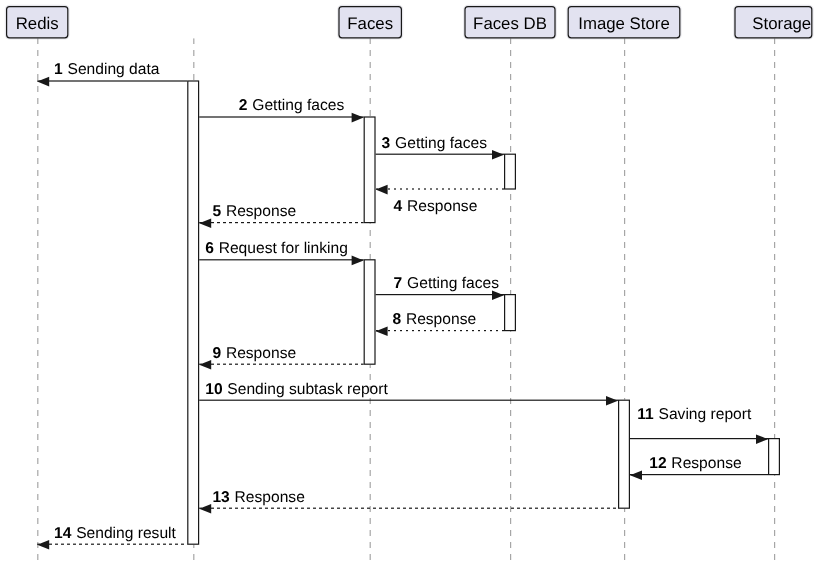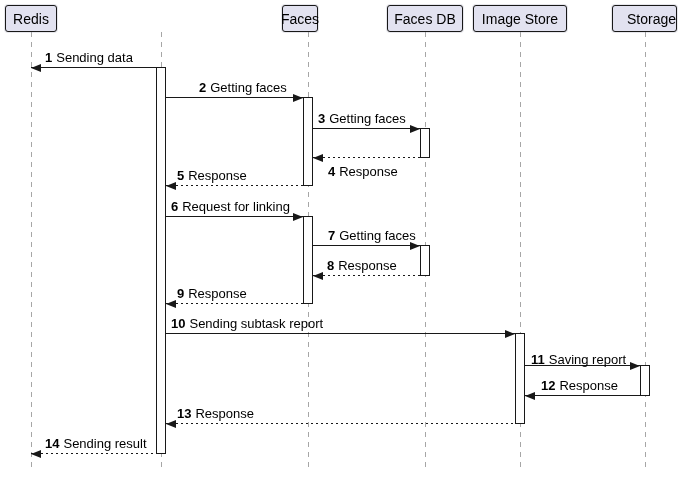--- a/index.html
+++ b/index.html
@@ -71,21 +71,21 @@
 <div id="diagram" style="--p-fill: #E2E2F0; --ink: #181818; --line-gray: #A6A6A6; background: rgb(255, 255, 255);">
     <div class="lifeline" style="left: 30.5px; top: 32px; height: 439px;"></div>
     <div class="lifeline" style="left: 160.5px; top: 32px; height: 439px;"></div>
     <div class="lifeline" style="left: 307.5px; top: 32px; height: 439px;"></div>
     <div class="lifeline" style="left: 424.5px; top: 32px; height: 439px;"></div>
     <div class="lifeline" style="left: 519.5px; top: 32px; height: 439px;"></div>
     <div class="lifeline" style="left: 644.5px; top: 32px; height: 439px;"></div>
     <div class="participant" style="left: 5px; top: 5px; width: 52px;">
       <span>Redis</span>
     </div>
-    <div class="participant" style="left: 282px; top: 5px; width: 36px;">
+    <div class="participant" style="left: 282px; top: 5px; width: 53px;">
       <span>Faces</span>
     </div>
     <div class="participant" style="left: 387px; top: 5px; width: 76px;">
       <span>Faces DB</span>
     </div>
     <div class="participant" style="left: 473px; top: 5px; width: 94px;">
       <span>Image Store</span>
     </div>
     <div class="participant" style="left: 612px; top: 5px; width: 65px; justify-content: flex-end;">
       <span>Storage</span>
@@ -122,21 +122,21 @@
     <div class="arrowhead left" style="left: 313px; top: 271.5px;"></div>
     <div class="msg-label" style="left: 327px; top: 258px;"><span class="num">8</span><span>Response</span></div>
     <div class="msg-line dashed" style="left: 166px; top: 303px; width: 137px;"></div>
     <div class="arrowhead left" style="left: 166px; top: 299.5px;"></div>
     <div class="msg-label" style="left: 177px; top: 286px;"><span class="num">9</span><span>Response</span></div>
     <div class="msg-line" style="left: 166px; top: 333px; width: 349px;"></div>
     <div class="arrowhead right" style="left: 505px; top: 329.5px;"></div>
     <div class="msg-label" style="left: 171px; top: 316px;"><span class="num">10</span><span>Sending subtask report</span></div>
     <div class="msg-line" style="left: 525px; top: 365px; width: 115px;"></div>
     <div class="arrowhead right" style="left: 630px; top: 361.5px;"></div>
-    <div class="msg-label" style="left: 531px; top: 352px;"><span class="num">11</span><span>Saving report</span></div>
+    <div class="msg-label" style="left: 531px; top: 337px;"><span class="num">11</span><span>Saving report</span></div>
     <div class="msg-line" style="left: 525px; top: 395px; width: 115px;"></div>
     <div class="arrowhead left" style="left: 525px; top: 391.5px;"></div>
     <div class="msg-label" style="left: 541px; top: 378px;"><span class="num">12</span><span>Response</span></div>
     <div class="msg-line dashed" style="left: 166px; top: 423px; width: 349px;"></div>
     <div class="arrowhead left" style="left: 166px; top: 419.5px;"></div>
     <div class="msg-label" style="left: 177px; top: 406px;"><span class="num">13</span><span>Response</span></div>
     <div class="msg-line dashed" style="left: 31px; top: 453px; width: 125px;"></div>
     <div class="arrowhead left" style="left: 31px; top: 449.5px;"></div>
     <div class="msg-label" style="left: 45px; top: 436px;"><span class="num">14</span><span>Sending result</span></div>
   </div>

